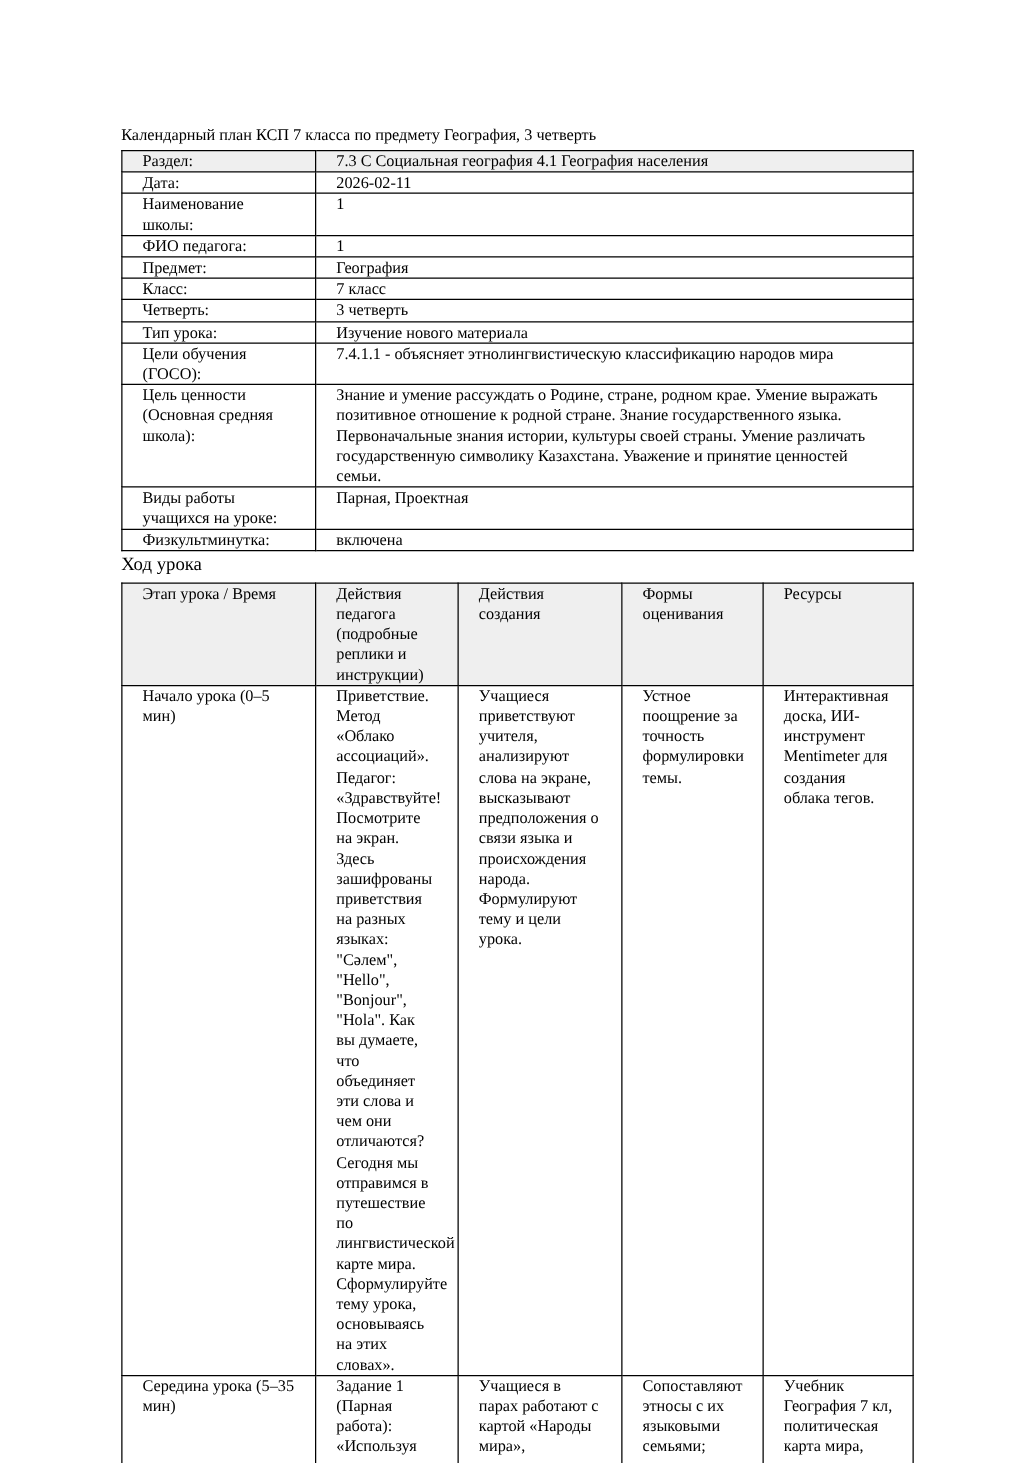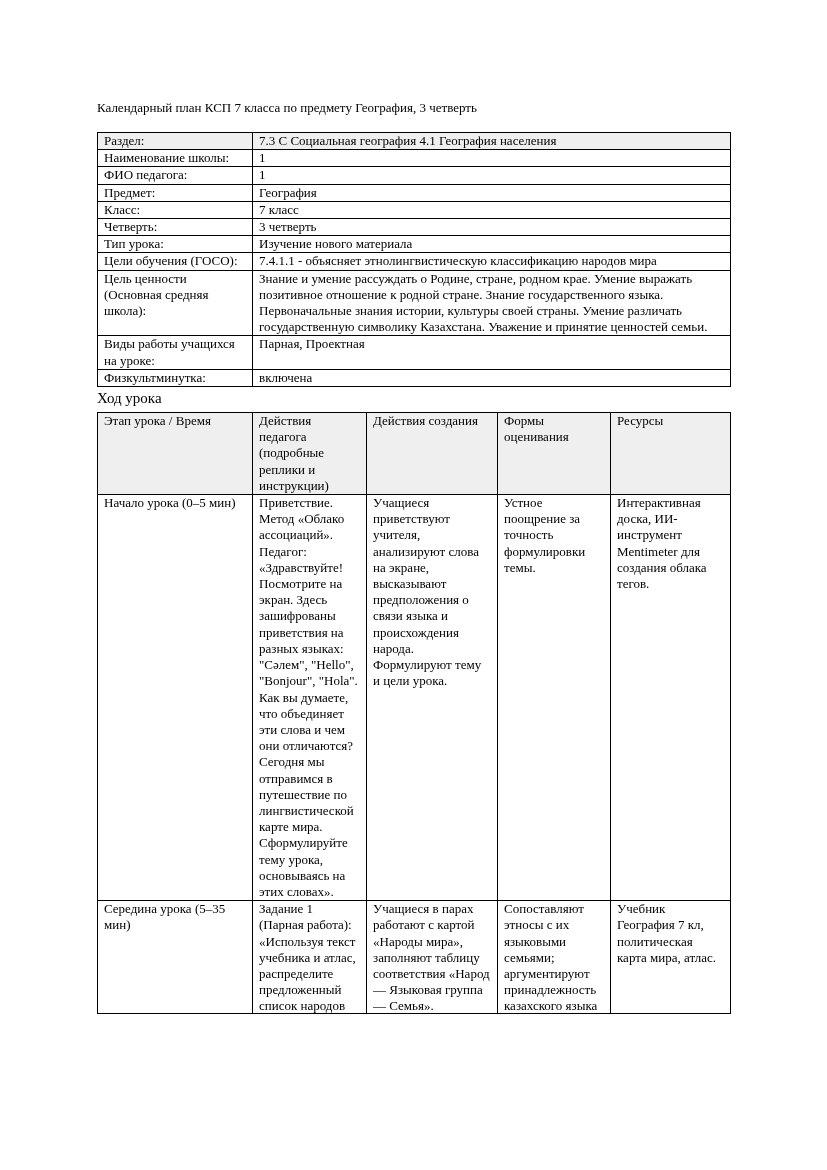--- a/index.html
+++ b/index.html
@@ -14,32 +14,32 @@
   }
   .page {
     position: absolute;
     left: 97px;
     top: 100px;
     width: 633px;
   }
   .doc-title {
     font-size: 13px;
     line-height: 16px;
-    margin: 0 0 16px 0;
+    margin: 0 0 4px 0;
   }
   table {
     border-collapse: collapse;
     table-layout: fixed;
     width: 633px;
     font-size: 13px;
     line-height: 16.2px;
   }
   td, th {
     border: 1px solid #000000;
-    padding: 0 6px;
+    padding: 0 16px;
     vertical-align: top;
     text-align: left;
     font-weight: normal;
     overflow: hidden;
   }
   tr.shaded td, tr.shaded th { background: #efefef; }
   th { white-space: pre-line; }
   .section-title {
     font-size: 15px;
     line-height: 16px;
@@ -66,20 +66,24 @@
 
   <table class="info-table">
     <colgroup>
         <col class="c-label">
         <col class="c-value">
       </colgroup>
     <tbody>
       <tr class="shaded">
         <td>Раздел:</td>
         <td>7.3 С Социальная география 4.1 География населения</td>
+      </tr>
+      <tr>
+        <td>Дата:</td>
+        <td>2026-02-11</td>
       </tr>
       <tr>
         <td>Наименование школы:</td>
         <td>1</td>
       </tr>
       <tr>
         <td>ФИО педагога:</td>
         <td>1</td>
       </tr>
       <tr>

